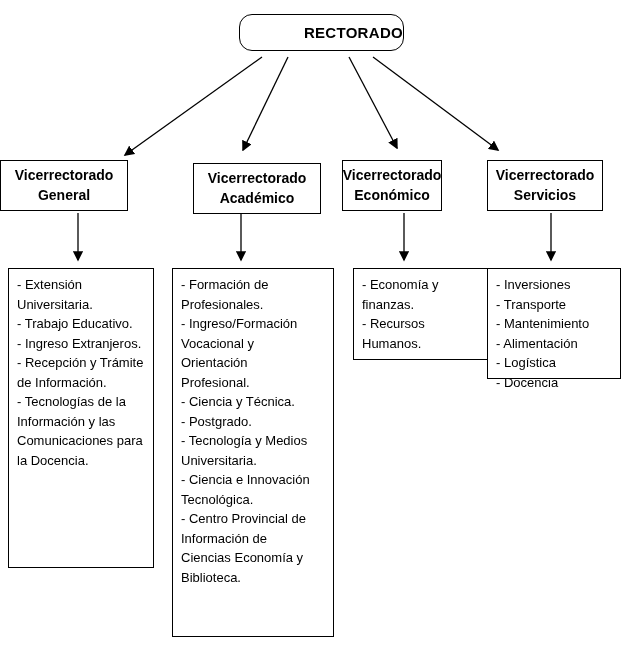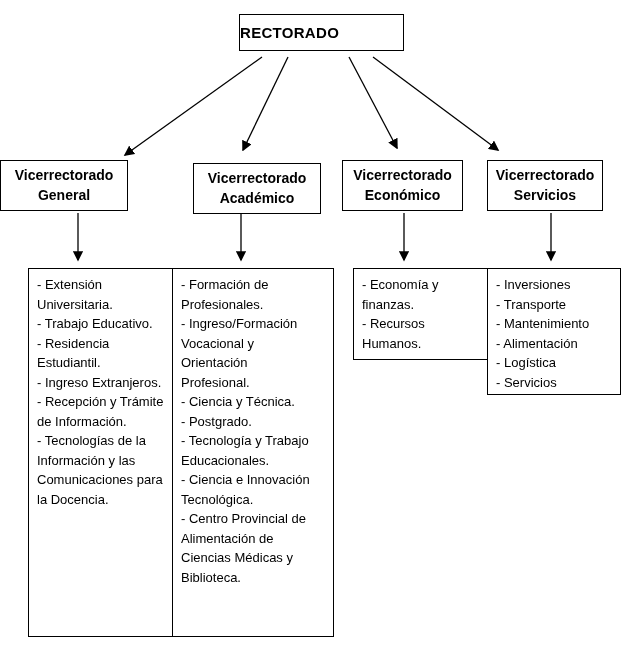--- a/index.html
+++ b/index.html
@@ -19,22 +19,22 @@
     position: absolute; left: 0; top: 0;
     width: 639px; height: 649px;
     pointer-events: none;
   }
   .box {
     position: absolute;
     border: 1px solid #000000;
     background: #ffffff;
   }
   .root-box {
-    display: flex; align-items: center; justify-content: flex-start;
-    font-weight: bold; font-size: 15px; letter-spacing: 0.3px;
+    display: flex; align-items: center; justify-content: flex-end;
+    font-weight: bold; font-size: 15px; letter-spacing: 0.3px; border-radius: 13px;
   }
   .head-box {
     display: flex; align-items: center; justify-content: center;
     text-align: center;
     font-weight: bold; font-size: 14px; line-height: 1.4;
     padding: 4px;
   }
   .detail-box {
     font-size: 13px; line-height: 1.5;
     padding: 6px 8px;
@@ -70,54 +70,53 @@
   </div>
 
   <div class="box head-box" style="left:0; top:160px; width:128px; height:51px;">
     <span>Vicerrectorado General</span>
   </div>
 
   <div class="box head-box" style="left:177px; top:163px; width:128px; height:51px;margin-left:16px;">
     <span>Vicerrectorado Académico</span>
   </div>
 
-  <div class="box head-box" style="left:342px; top:160px; width:121px; height:51px;">
+  <div class="box head-box" style="left:342px; top:160px; width:100px; height:51px;">
     <span>Vicerrectorado Económico</span>
   </div>
 
   <div class="box head-box" style="left:487px; top:160px; width:116px; height:51px;">
     <span>Vicerrectorado Servicios</span>
   </div>
 
-  <div class="box detail-box" style="left:8px; top:268px; width:146px; height:369px;margin-left:20px;">
+  <div class="box detail-box" style="left:8px; top:268px; width:146px; height:300px;">
       <div class="item">- Extensión Universitaria.</div>
       <div class="item">- Trabajo Educativo.</div>
-      <div class="item">- Residencia Estudiantil.</div>
       <div class="item">- Ingreso Extranjeros.</div>
       <div class="item">- Recepción y Trámite de Información.</div>
       <div class="item">- Tecnologías de la Información y las Comunicaciones para la Docencia.</div>
     </div>
 
   <div class="box detail-box" style="left:172px; top:268px; width:162px; height:369px; padding-right:14px;">
       <div class="item">- Formación de Profesionales.</div>
       <div class="item">- Ingreso/Formación Vocacional y Orientación Profesional.</div>
       <div class="item">- Ciencia y Técnica.</div>
       <div class="item">- Postgrado.</div>
-      <div class="item">- Tecnología y Trabajo Educacionales.</div>
+      <div class="item">- Tecnología y Medios Universitaria.</div>
       <div class="item">- Ciencia e Innovación Tecnológica.</div>
-      <div class="item">- Centro Provincial de Alimentación de Ciencias Médicas y Biblioteca.</div>
+      <div class="item">- Centro Provincial de Información de Ciencias Economía y Biblioteca.</div>
     </div>
 
   <div class="box detail-box" style="left:353px; top:268px; width:136px; height:92px;">
       <div class="item">- Economía y finanzas.</div>
       <div class="item">- Recursos Humanos.</div>
     </div>
 
-  <div class="box detail-box" style="left:487px; top:268px; width:134px; height:127px;">
+  <div class="box detail-box" style="left:487px; top:268px; width:134px; height:111px;">
       <div class="item">- Inversiones</div>
       <div class="item">- Transporte</div>
       <div class="item">- Mantenimiento</div>
       <div class="item">- Alimentación</div>
       <div class="item">- Logística</div>
-      <div class="item">- Servicios</div>
+      <div class="item">- Docencia</div>
     </div>
 
 </div>
 
 </body></html>

